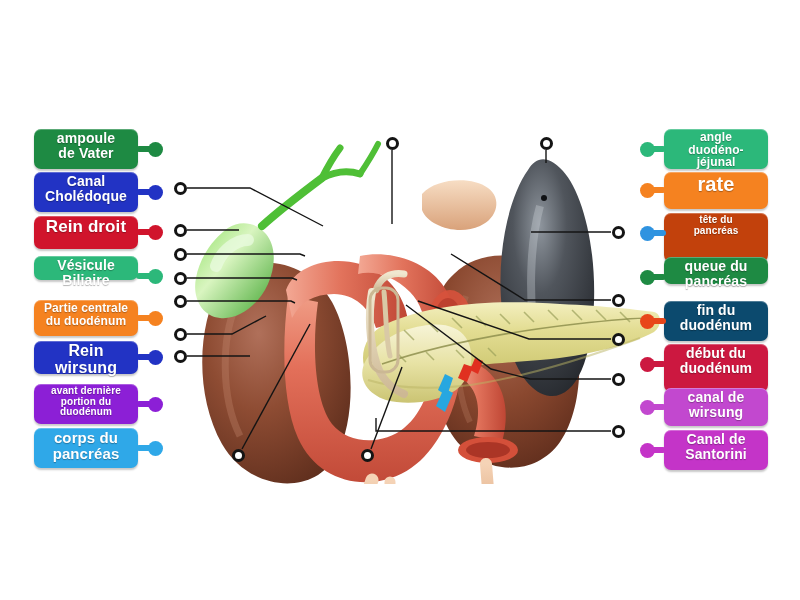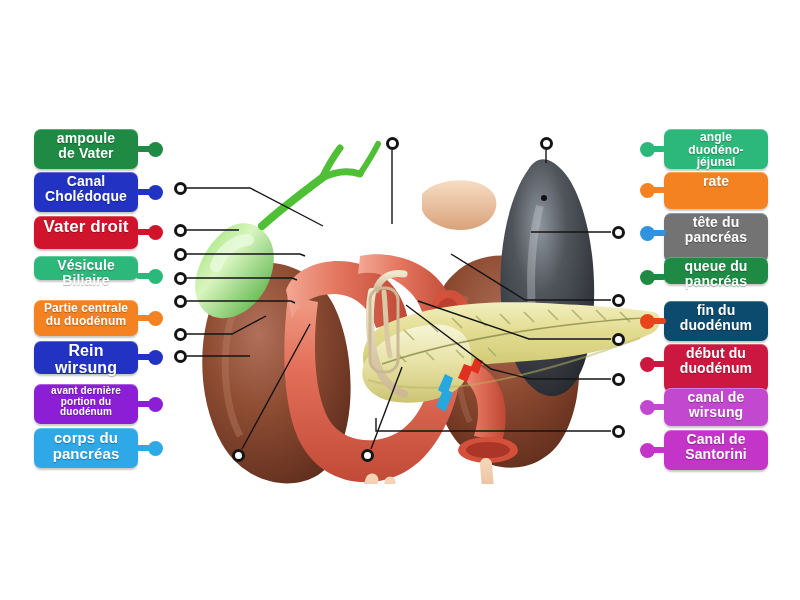--- a/index.html
+++ b/index.html
@@ -262,21 +262,21 @@
         <span>ampoule<br>de Vater</span>
       </div>
       <div class="stub" style="background: rgb(30, 138, 67); top: 146px; left: 136px; width: 18px;"></div>
       <div class="knob" style="background: rgb(30, 138, 67); top: 142px; left: 148px;"></div>
       <div class="label" style="left: 34px; top: 172px; width: 104px; height: 40px; background: rgb(34, 51, 196); font-size: 14px;">
         <span>Canal<br>Cholédoque</span>
       </div>
       <div class="stub" style="background: rgb(34, 51, 196); top: 189px; left: 136px; width: 18px;"></div>
       <div class="knob" style="background: rgb(34, 51, 196); top: 185px; left: 148px;"></div>
       <div class="label" style="left: 34px; top: 216px; width: 104px; height: 33px; background: rgb(208, 20, 44); font-size: 17px;">
-        <span>Vater droit</span>
+        <span>Rein droit</span>
       </div>
       <div class="stub" style="background: rgb(208, 20, 44); top: 229px; left: 136px; width: 18px;"></div>
       <div class="knob" style="background: rgb(208, 20, 44); top: 225px; left: 148px;"></div>
       <div class="label" style="left: 34px; top: 256px; width: 104px; height: 24px; background: rgb(44, 184, 122); font-size: 14px;">
         <span>Vésicule<br>Biliaire</span>
       </div>
       <div class="stub" style="background: rgb(44, 184, 122); top: 273px; left: 136px; width: 18px;"></div>
       <div class="knob" style="background: rgb(44, 184, 122); top: 269px; left: 148px;"></div>
       <div class="label" style="left: 34px; top: 300px; width: 104px; height: 36px; background: rgb(245, 130, 32); font-size: 12px;">
         <span>Partie centrale<br>du duodénum</span>
@@ -299,26 +299,26 @@
       <div class="stub" style="background: rgb(47, 168, 232); top: 445px; left: 136px; width: 18px;"></div>
       <div class="knob" style="background: rgb(47, 168, 232); top: 441px; left: 148px;"></div>
     </div>
 
   <div id="col-right">
       <div class="label" style="left: 664px; top: 129px; width: 104px; height: 40px; background: rgb(44, 184, 122); font-size: 12px;">
         <span>angle<br>duodéno-jéjunal</span>
       </div>
       <div class="stub" style="background: rgb(44, 184, 122); top: 146px; left: 648px; width: 18px;"></div>
       <div class="knob" style="background: rgb(44, 184, 122); top: 142px; left: 640px;"></div>
-      <div class="label" style="left: 664px; top: 172px; width: 104px; height: 37px; background: rgb(245, 130, 32); font-size: 14px;">
+      <div class="label" style="left: 664px; top: 172px; width: 104px; height: 37px; background: rgb(245, 130, 32); font-size: 20px;">
         <span>rate</span>
       </div>
       <div class="stub" style="background: rgb(245, 130, 32); top: 187px; left: 648px; width: 18px;"></div>
       <div class="knob" style="background: rgb(245, 130, 32); top: 183px; left: 640px;"></div>
-      <div class="label" style="left: 664px; top: 213px; width: 104px; height: 49px; background: #737373; font-size: 14px;">
+      <div class="label" style="left: 664px; top: 213px; width: 104px; height: 49px; background: #c2410c; font-size: 10px;">
         <span>tête du<br>pancréas</span>
       </div>
       <div class="stub" style="background: rgb(47, 147, 224); top: 230px; left: 648px; width: 18px;"></div>
       <div class="knob" style="background: rgb(47, 147, 224); top: 226px; left: 640px;"></div>
       <div class="label" style="left: 664px; top: 257px; width: 104px; height: 27px; background: rgb(30, 138, 67); font-size: 14px;">
         <span>queue du<br>pancréas</span>
       </div>
       <div class="stub" style="background: rgb(30, 138, 67); top: 274px; left: 648px; width: 18px;"></div>
       <div class="knob" style="background: rgb(30, 138, 67); top: 270px; left: 640px;"></div>
       <div class="label" style="left: 664px; top: 301px; width: 104px; height: 40px; background: #0c4a6e; font-size: 14px;">

